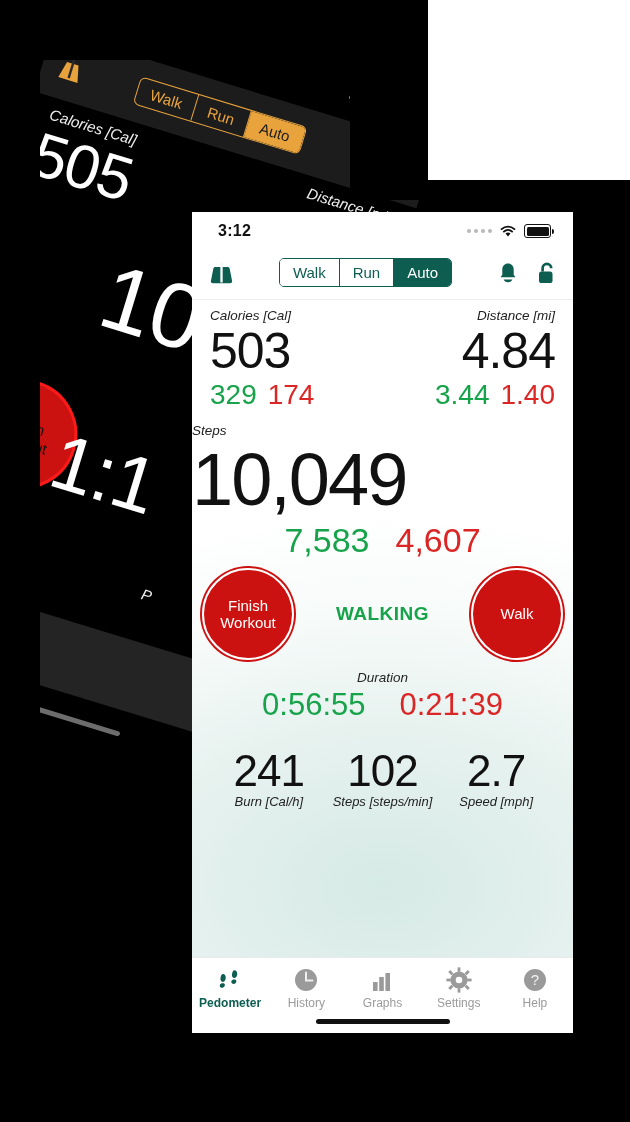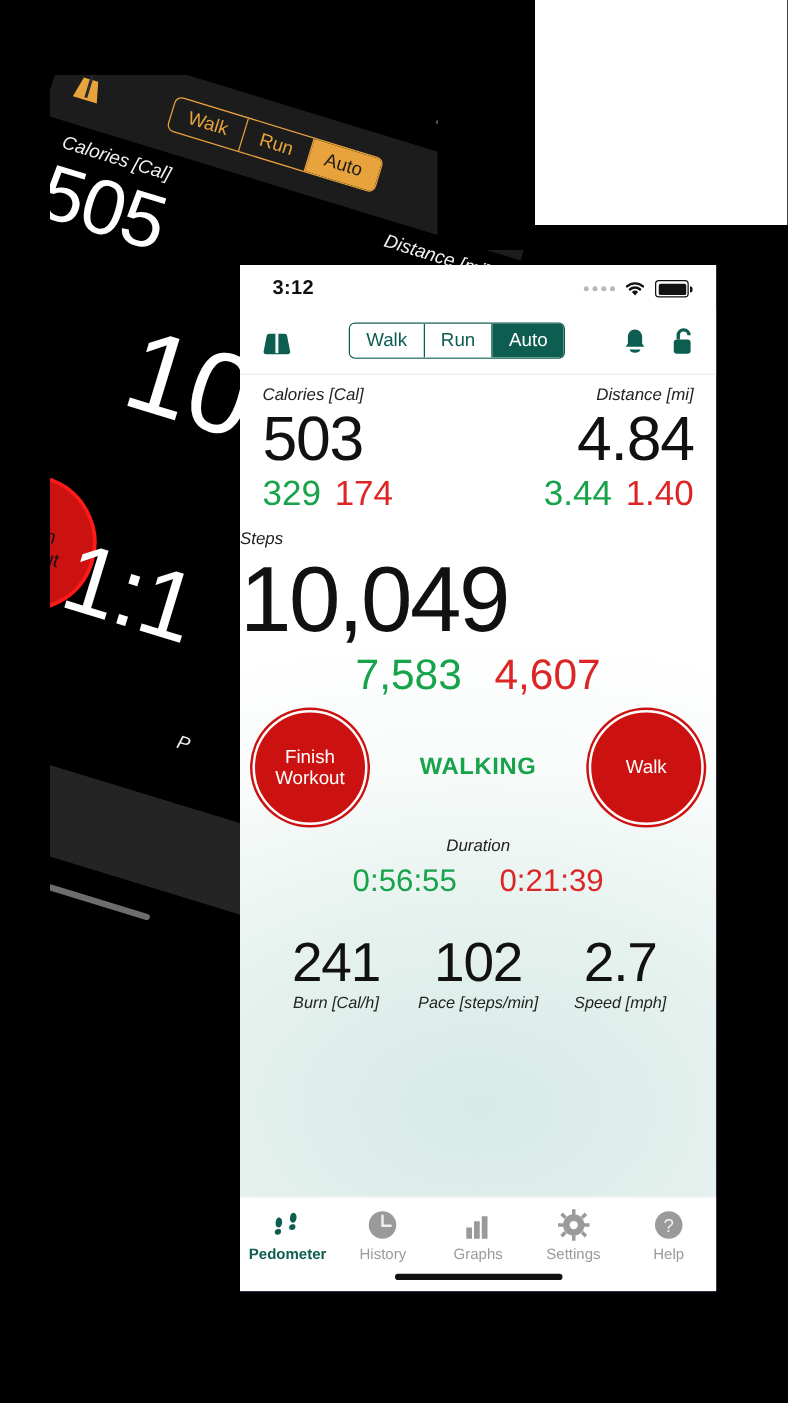--- a/index.html
+++ b/index.html
@@ -41,21 +41,21 @@
   .dp-tab .gl{display:block;font-size:20px;line-height:22px;}
   .dp-home{position:absolute;left:50%;transform:translateX(-50%);bottom:18px;width:140px;height:5px;border-radius:3px;background:#6d6d6d;}
 
   
   .dark-mask-a{position:absolute;left:0;top:0;width:630px;height:60px;background:#000;}
   .dark-mask-b{position:absolute;left:0;top:0;width:40px;height:1122px;background:#000;}
   .dark-mask-c{position:absolute;left:0;bottom:0;width:630px;height:360px;background:#000;}
   .dark-mask-d{position:absolute;right:0;top:0;width:280px;height:200px;background:#000;}
 
   
-  .phone{position:absolute;left:192px;top:212px;width:381px;height:821px;background:#4c1d95;overflow:hidden;}
+  .phone{position:absolute;left:192px;top:212px;width:381px;height:821px;background:#b91c1c;overflow:hidden;}
   .screen{position:absolute;inset:0;
       background:
         radial-gradient(ellipse 150% 46% at 50% 82%, #d6eae6 0%, #e7f2ef 42%, #f7fbfa 72%, #ffffff 100%),
         linear-gradient(180deg,#ffffff 0%, #ffffff 34%, #eef6f4 62%, #f9fcfb 100%);}
 
   .statusbar{position:relative;height:34px;display:flex;align-items:center;justify-content:space-between;
       padding:4px 22px 0 26px;box-sizing:border-box;}
   .sb-time{font-size:16px;font-weight:bold;color:#111;letter-spacing:.3px;}
   .sb-right{display:flex;align-items:center;gap:7px;}
   .sb-dots{display:flex;gap:3px;}
@@ -87,21 +87,21 @@
   .steps .sub{justify-content:center;gap:26px;font-size:34px;line-height:36px;}
 
   .ctrlrow{position:relative;height:112px;display:flex;align-items:center;justify-content:space-between;padding:0 10px;box-sizing:border-box;}
   .circ{width:88px;height:88px;border-radius:50%;background:#cc1111;border:2px solid #fff;
       box-shadow:0 0 0 2px #cc1111;color:#fff;display:flex;align-items:center;justify-content:center;
       text-align:center;font-size:15px;line-height:1.15;}
   .walking{font-size:19px;font-weight:bold;color:#16a34a;letter-spacing:.5px;}
 
   .duration{text-align:center;margin-top:-2px;}
   .duration .big{font-size:62px;line-height:74px;letter-spacing:-1px;}
-  .duration .sub{justify-content:center;gap:34px;font-size:25px;line-height:38px;}
+  .duration .sub{justify-content:center;gap:34px;font-size:31px;line-height:38px;}
 
   .row3{display:flex;justify-content:flex-end;padding:22px 20px 0;box-sizing:border-box;}
   .row3 .cell{align-items:center;flex:1;}
   .row3 .big{font-size:44px;line-height:50px;}
   .row3 .cap{font-size:13px;margin-top:-2px;}
 
   .tabbar{position:absolute;left:0;right:0;bottom:0;height:76px;background:#fff;border-top:1px solid #e9e9e9;
       display:flex;align-items:flex-start;padding-top:8px;box-sizing:border-box;}
   .tab{flex:1;text-align:center;font-size:12px;color:#9a9a9a;}
   .tab.on{color:#0d5d51;font-weight:bold;}
@@ -281,21 +281,21 @@
       </div>
     </div>
 
     <div class="row3">
       <div class="cell">
         <span class="big">241</span>
         <span class="cap">Burn [Cal/h]</span>
       </div>
       <div class="cell">
         <span class="big">102</span>
-        <span class="cap">Pace [steps/min]</span>
+        <span class="cap">Steps [steps/min]</span>
       </div>
       <div class="cell">
         <span class="big">2.7</span>
         <span class="cap">Speed [mph]</span>
       </div>
     </div>
 
     <div class="tabbar">
       <div class="tab on">
         <span class="gl">

